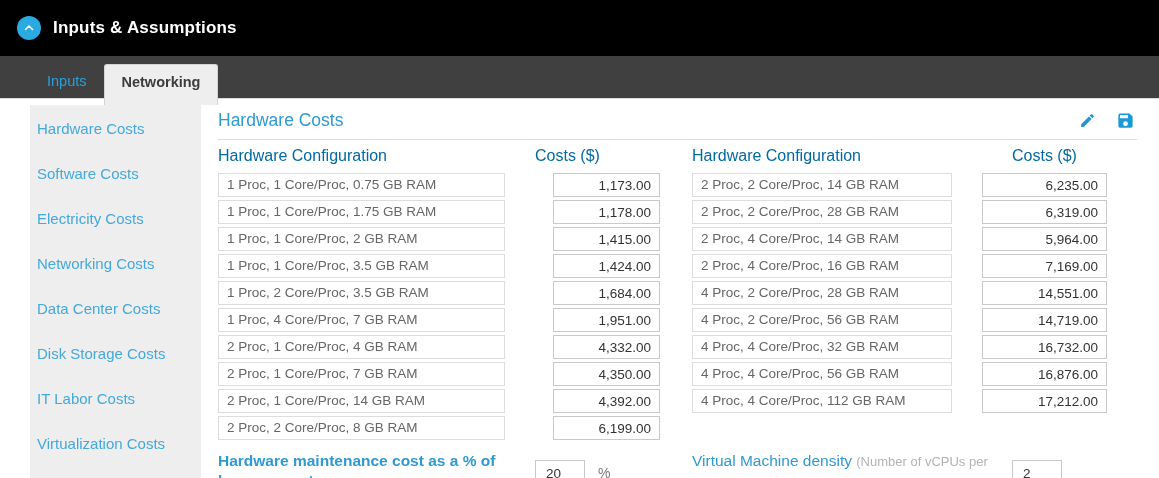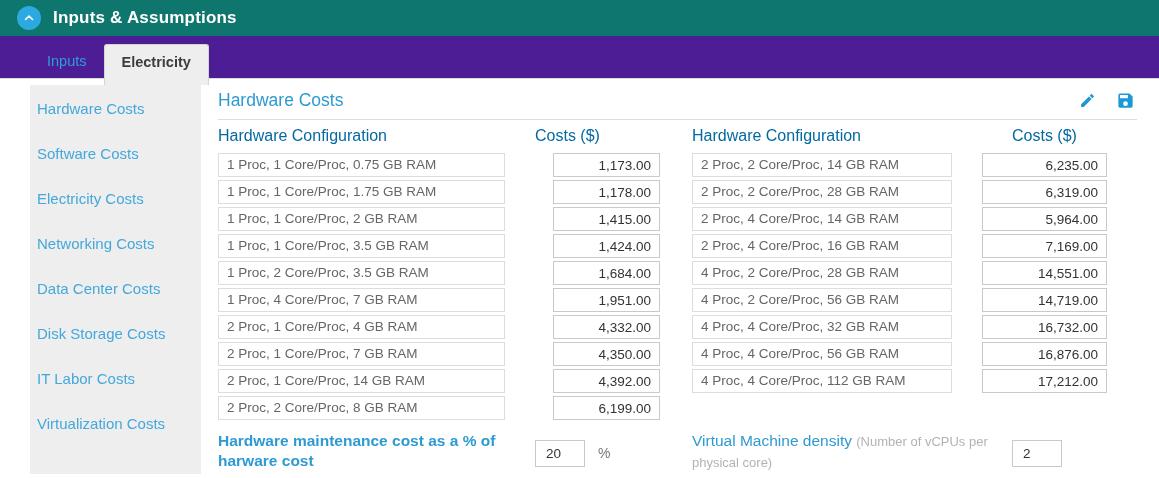--- a/index.html
+++ b/index.html
@@ -6,36 +6,36 @@
   html,body { margin:0; padding:0; }
   body {
     width:1159px; height:478px; overflow:hidden;
     background:#fff;
     font-family:"Liberation Sans", sans-serif;
     -webkit-font-smoothing:antialiased;
   }
 
   
   .titlebar {
-    height:36px; background:#0f766e;
+    height:56px; background:#000000;
     display:flex; align-items:center; padding-left:17px;
   }
   .collapse-btn {
     width:24px; height:24px; border-radius:50%;
     background:#2ba9e1; display:flex; align-items:center; justify-content:center;
     cursor:pointer; flex:0 0 auto;
   }
   .titlebar .title {
     color:#fff; font-size:17px; font-weight:600; margin-left:12px; letter-spacing:.2px;
   }
 
   
   .tabbar {
     display:flex; align-items:flex-end; height:43px;
-    border-bottom:1px solid #dcdcdc; padding-left:30px; background:#4c1d95;
+    border-bottom:1px solid #dcdcdc; padding-left:30px; background:#404040;
   }
   .tab {
     font-size:14.5px; padding:9px 17px; cursor:pointer; white-space:nowrap;
   }
   .tab.inactive { color:#2b9fd8; }
   .tab.active {
     background:#eeeeee; color:#3c3c3c; font-weight:600;
     border:1px solid #d4d4d4; border-bottom:none;
     border-radius:3px 3px 0 0;
     margin-bottom:-7px; padding-bottom:15px;
@@ -109,21 +109,21 @@
   <div class="collapse-btn">
     <svg width="12" height="12" viewBox="0 0 24 24" fill="none" stroke="#ffffff" stroke-width="3.2" stroke-linecap="round" stroke-linejoin="round">
         <polyline points="5 15 12 8 19 15"></polyline>
       </svg>
   </div>
   <span class="title">Inputs &amp; Assumptions</span>
 </div>
 
 <div class="tabbar">
   <div class="tab inactive">Inputs</div>
-  <div class="tab active">Electricity</div>
+  <div class="tab active">Networking</div>
 </div>
 
 <div class="layout">
 
   <div class="sidebar">
     <div class="side-item">Hardware Costs</div>
     <div class="side-item">Software Costs</div>
     <div class="side-item">Electricity Costs</div>
     <div class="side-item">Networking Costs</div>
     <div class="side-item">Data Center Costs</div>

